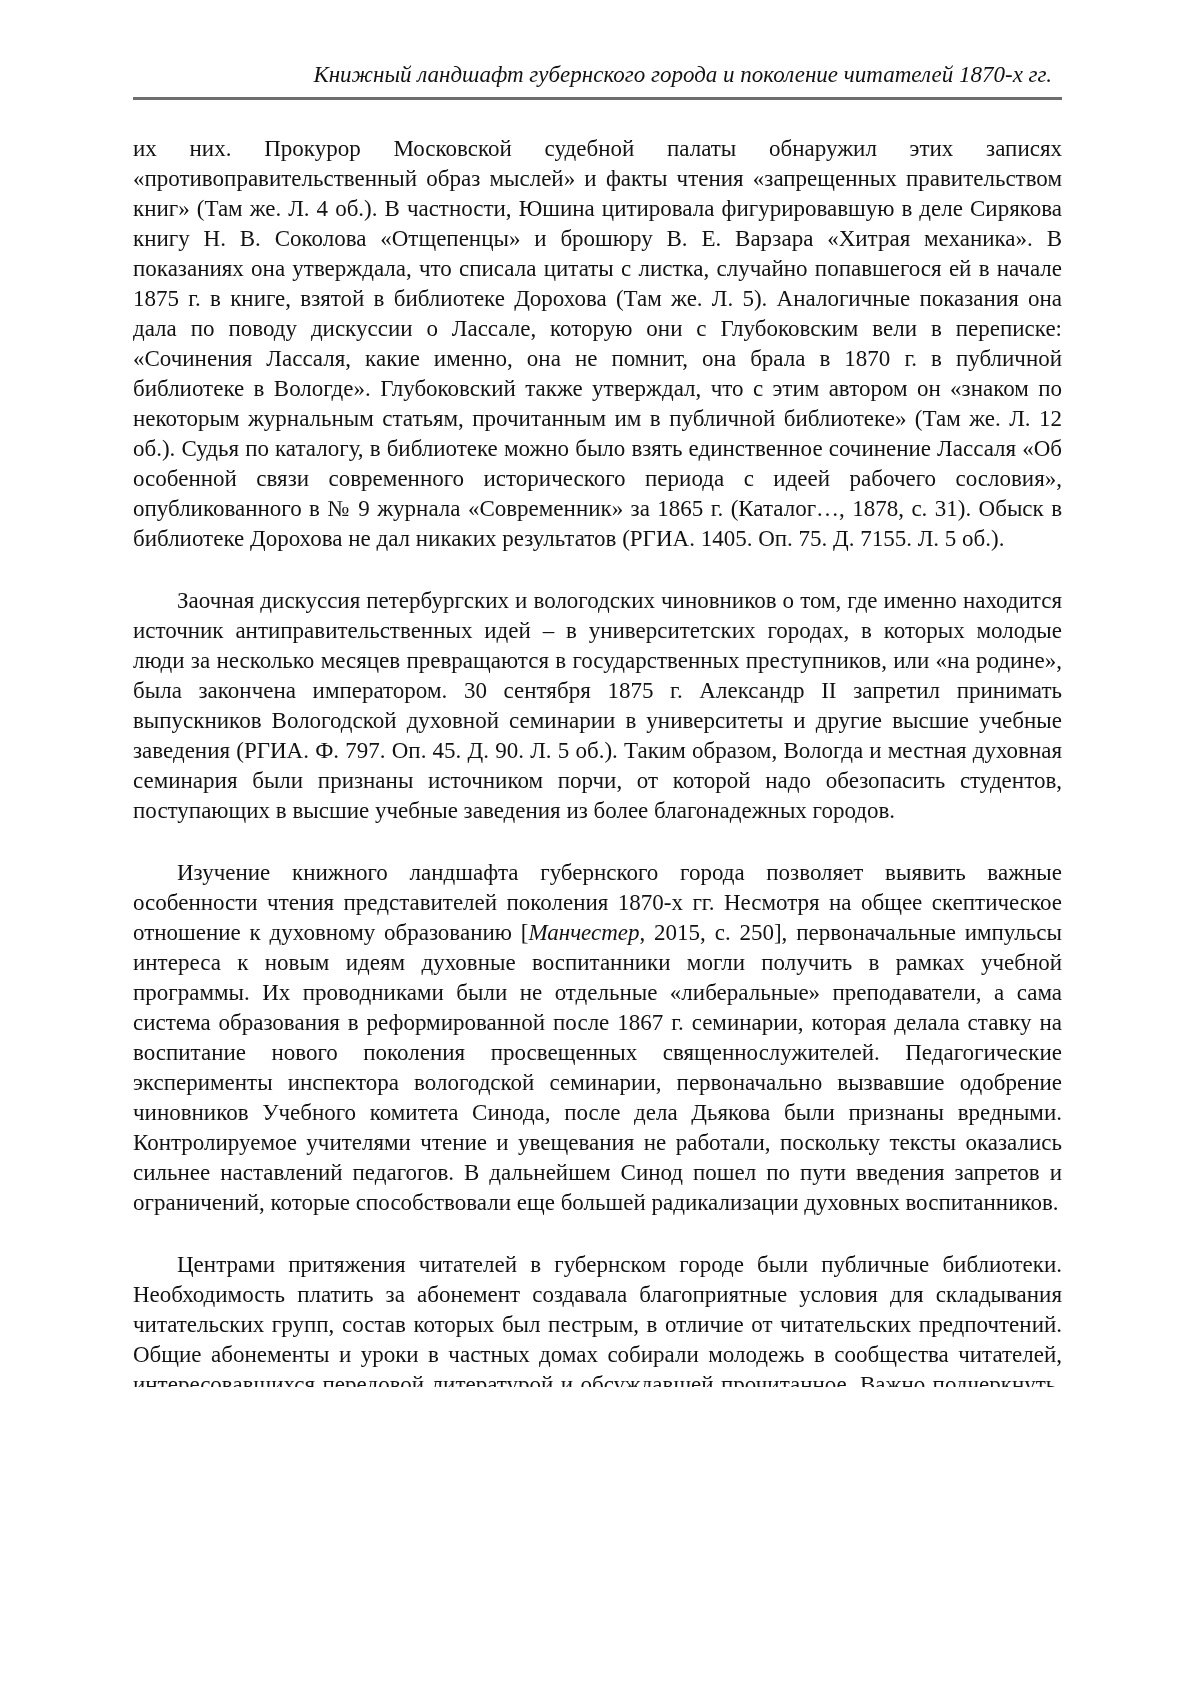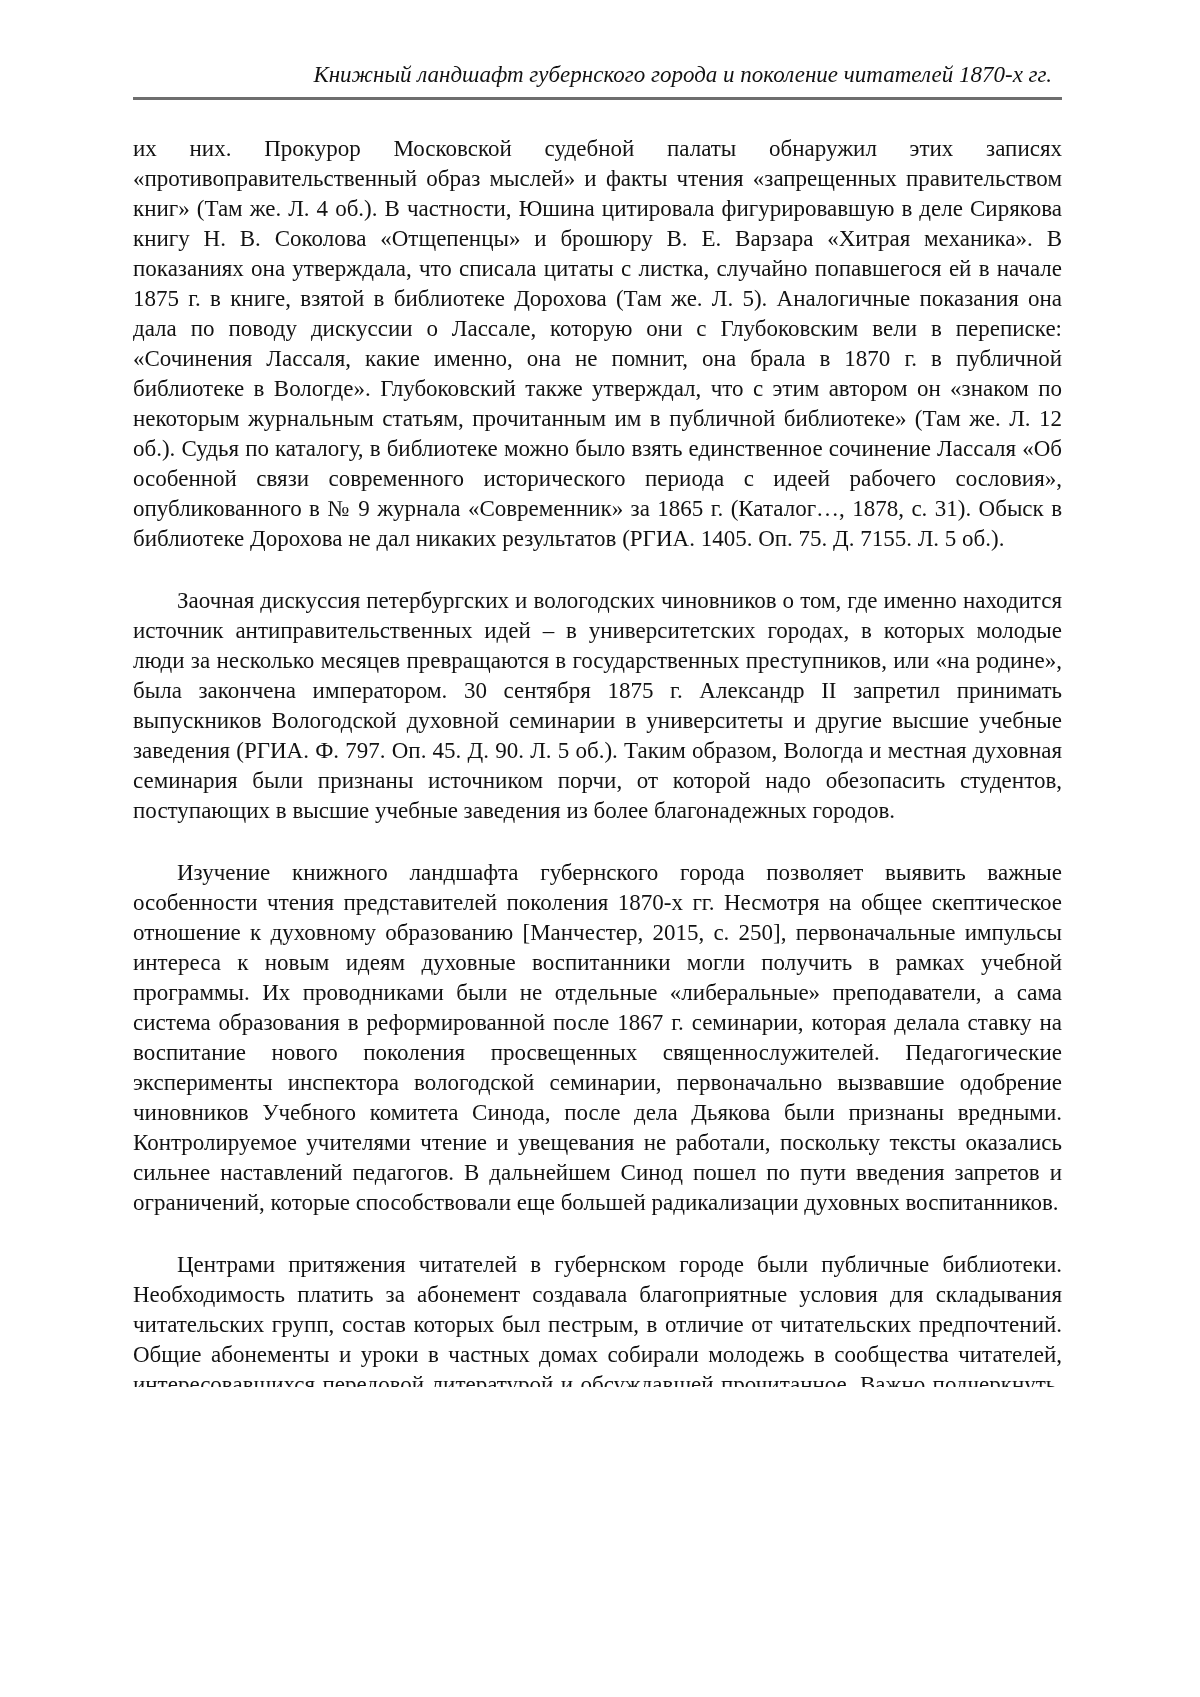--- a/index.html
+++ b/index.html
@@ -33,21 +33,21 @@
     margin: 7px 0 0 0;
   }
   .body-text {
     margin-top: 34px;
     font-size: 23px;
     line-height: 30px;
     text-align: justify;
   }
   .para { margin: 0; }
   .para.indent { text-indent: 44px; margin-top: 32px; }
-  .italic { }
+  .italic { font-style: italic; }
   .notes-heading {
     text-align: left;
     font-weight: bold;
     font-size: 25px;
     margin: 24px 0 16px 0;
   }
   .notes-list { margin: 0; }
   .footnote {
     font-size: 21px;
     line-height: 29px;

